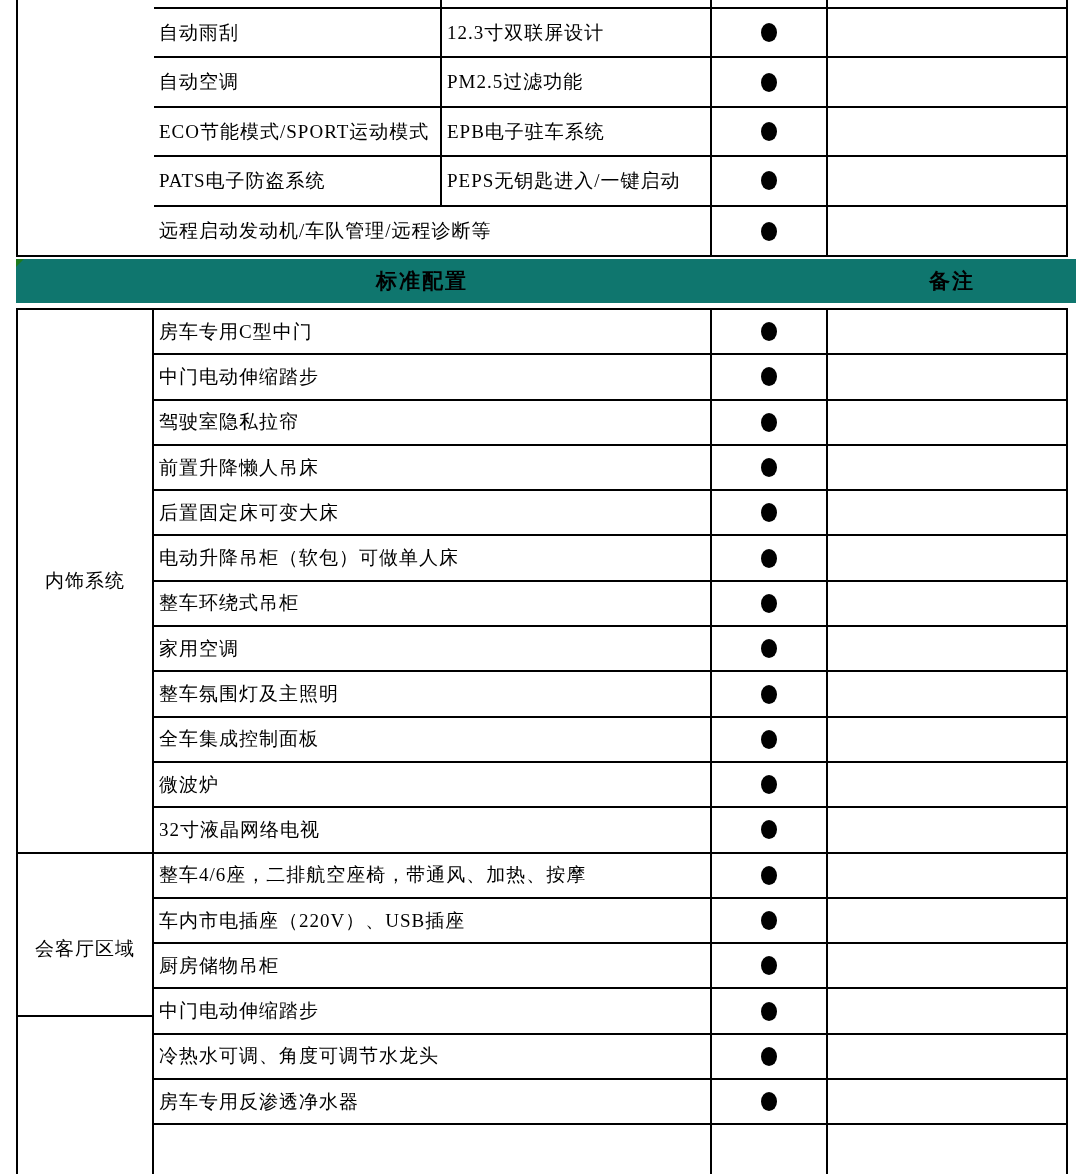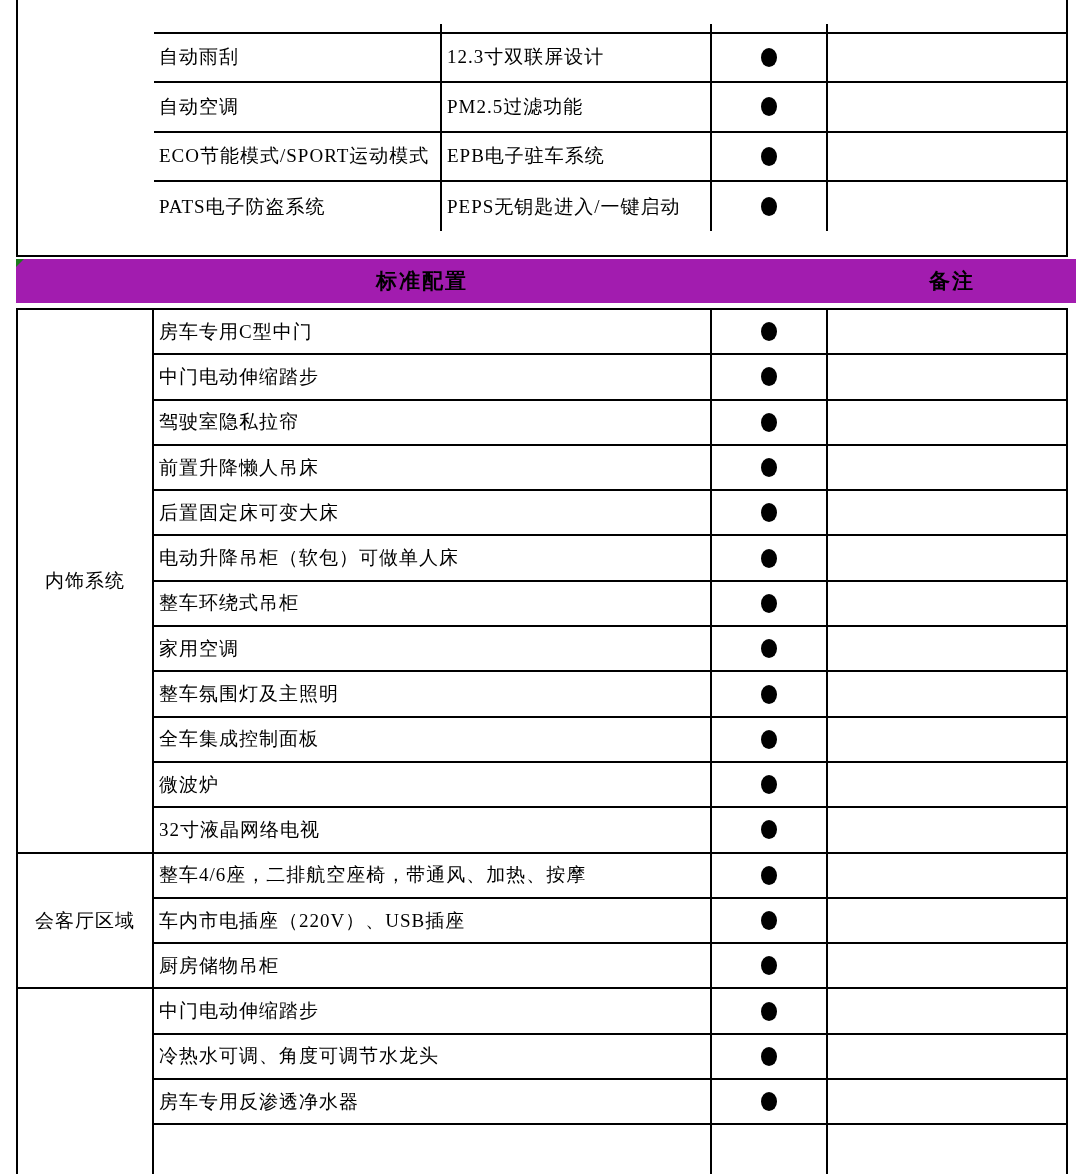--- a/index.html
+++ b/index.html
@@ -8,21 +8,21 @@
     width:1080px; height:1174px; position:relative; overflow:hidden;
     background:#ffffff; color:#000;
     font-family:"Liberation Serif","DejaVu Serif",serif;
   }
 
   
   .tbl { position:absolute; left:16px; width:1052px; display:flex; background:#fff; }
   .tbl-upper { top:0; height:257px; border:2px solid #000; border-top:none;align-items:center; }
   .tbl-lower { top:308px; height:866px; border:2px solid #000; border-bottom:none; }
 
-  .cat-col { width:136px; border-right:2px solid #000; display:flex; flex-direction:column; }
+  .cat-col { width:136px; border-right:2px solid #000; display:flex; flex-direction:column;gap:28px; }
   .cat-cell {
     display:flex; align-items:center; justify-content:center;
     font-size:19px; letter-spacing:1px; border-bottom:2px solid #000;
     text-align:center;
   }
   .cat-cell:last-child { border-bottom:none; flex:1; }
 
   .rows { flex:1; display:flex; flex-direction:column; }
   .row { display:flex; border-bottom:2px solid #000; flex:0 0 auto; }
   .row:last-child { border-bottom:none; flex:1 1 auto; }
@@ -111,24 +111,31 @@
         <div class="cell remark-cell"></div>
       </div>
       <div class="row upper-row">
         <div class="cell f1">PATS电子防盗系统</div>
         <div class="cell f2">PEPS无钥匙进入/一键启动</div>
         <div class="bullet-cell">
           <span class="dot" style="background: rgb(0, 0, 0);"></span>
         </div>
         <div class="cell remark-cell"></div>
       </div>
+      <div class="row upper-row">
+        <div class="cell fw">远程启动发动机/车队管理/远程诊断等</div>
+        <div class="bullet-cell">
+          <span class="dot" style="background: rgb(0, 0, 0);"></span>
+        </div>
+        <div class="cell remark-cell"></div>
+      </div>
     </div>
 </div>
 
-<div class="header-bar" style="background: #a21caf;">
+<div class="header-bar" style="background: #0f766e;">
   <span class="corner-flag" style="border-top-color: rgb(30, 122, 30);"></span>
   <div class="hb-left">标准配置</div>
   <div class="hb-right">备注</div>
 </div>
 
 <div class="tbl tbl-lower">
   <div class="cat-col">
       <div class="cat-cell" style="height: 543.6px;">内饰系统</div>
       <div class="cat-cell" style="height: 135.9px;">会客厅区域</div>
       <div class="cat-cell"></div>

